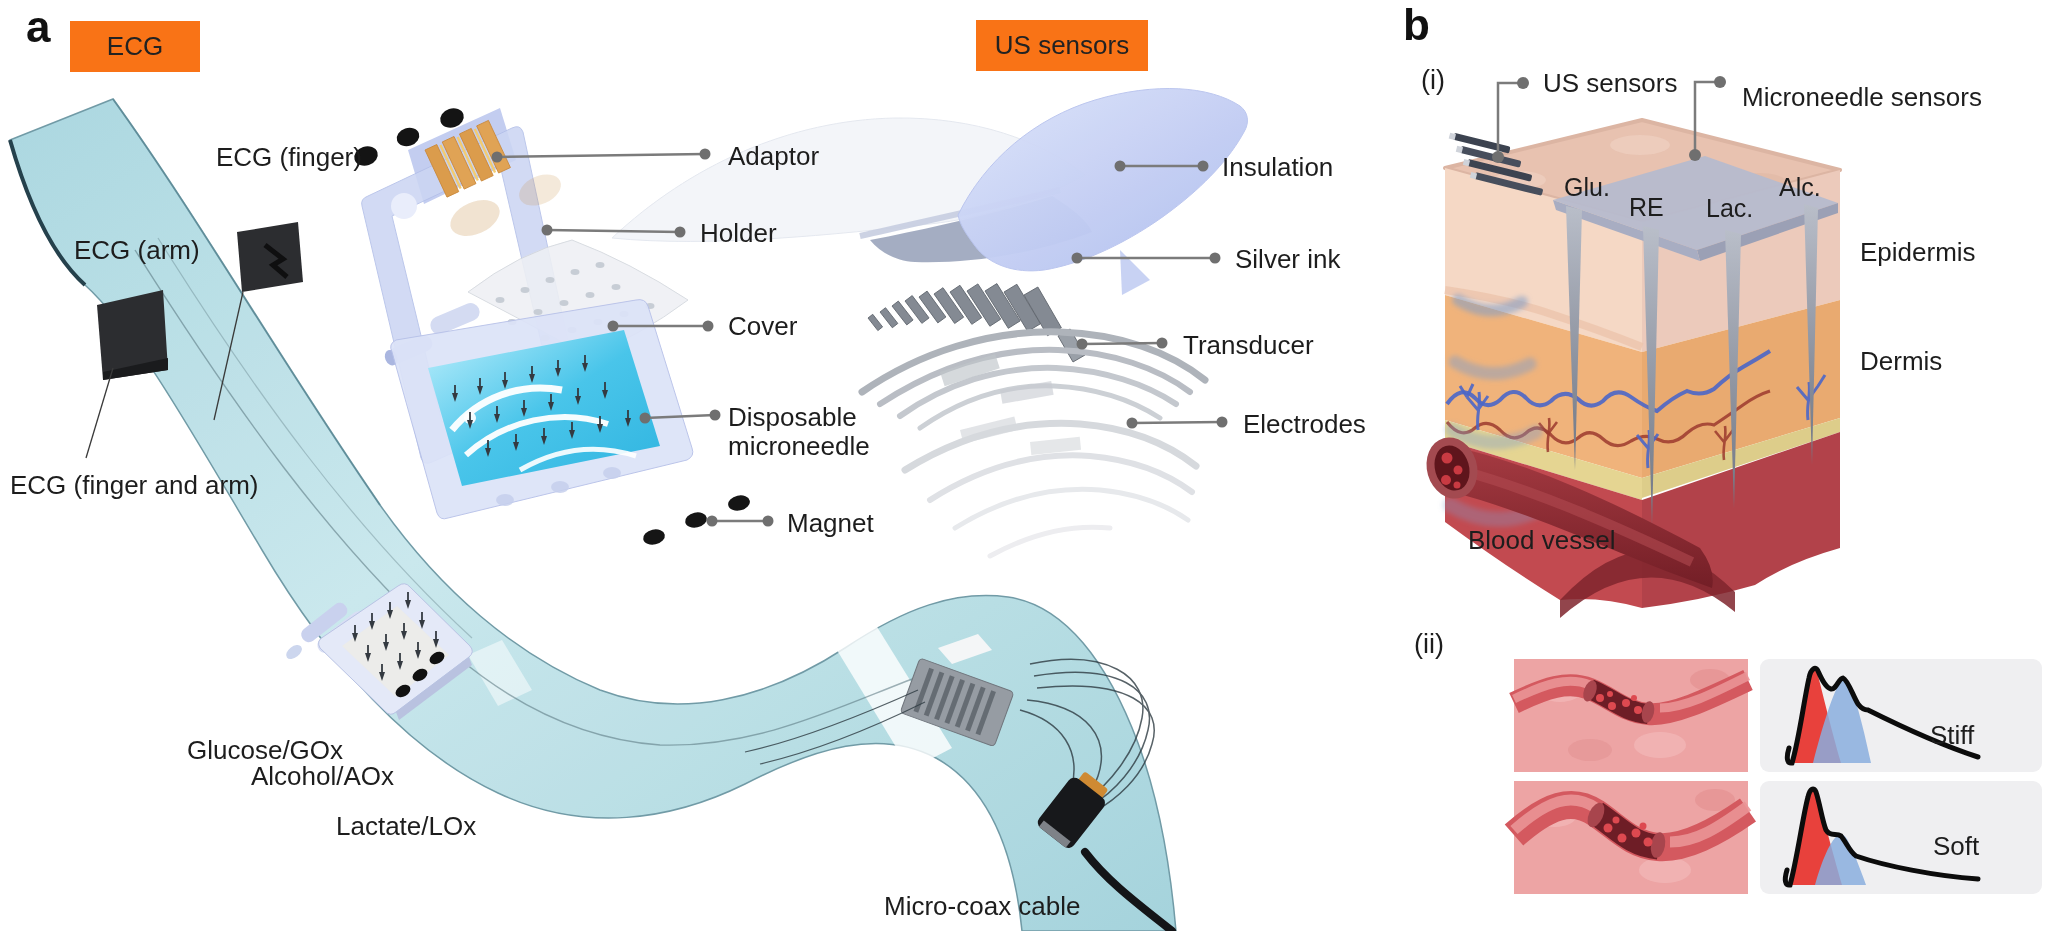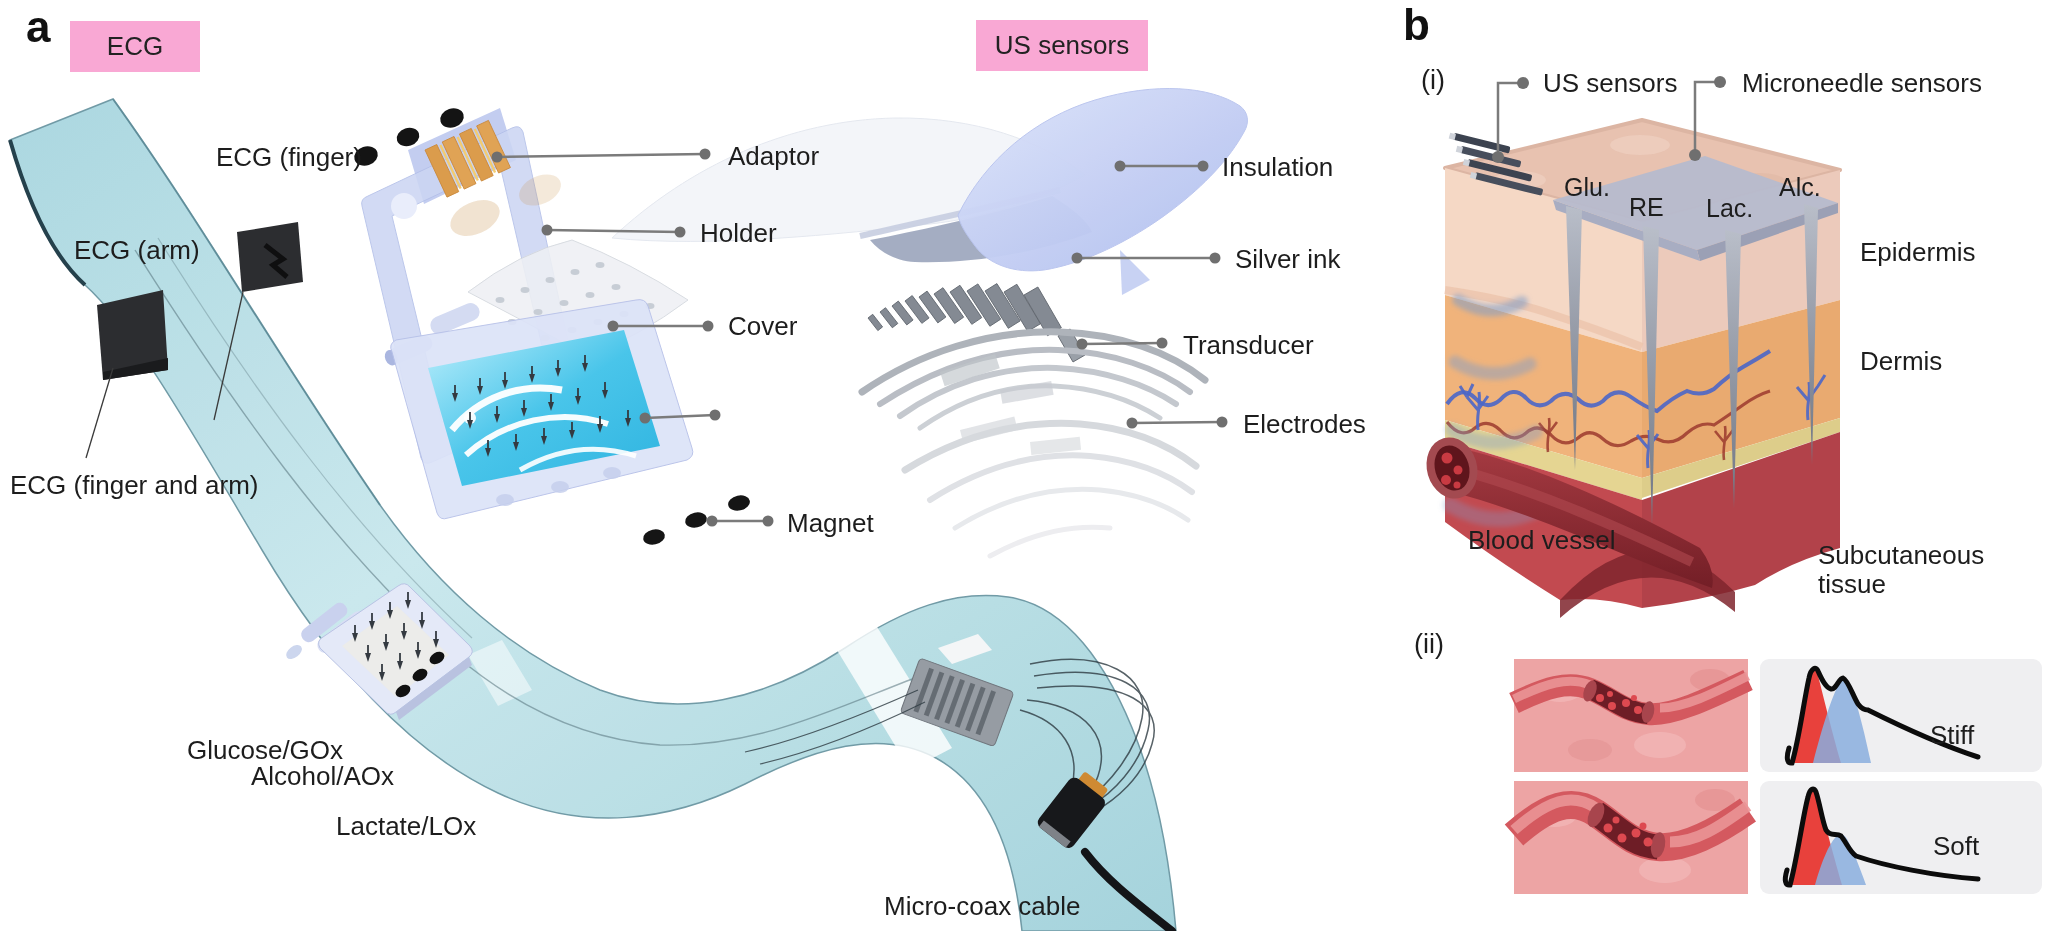--- a/index.html
+++ b/index.html
@@ -3,21 +3,21 @@
 <meta charset="utf-8">
 <style>
   html,body{margin:0;padding:0;background:#fff;}
   .fig{position:relative;width:2055px;height:931px;background:#fff;overflow:hidden;
        font-family:"Liberation Sans",sans-serif;color:#1d1d1d;}
   .art{position:absolute;left:0;top:0;}
   .lbl{position:absolute;font-size:26px;line-height:1.1;white-space:nowrap;color:#1d1d1d;}
   .lbl.small{font-size:25px;}
   .pl{position:absolute;font-size:44px;font-weight:bold;color:#111;}
   .sub{position:absolute;font-size:27px;color:#1d1d1d;}
-  .tag{position:absolute;height:51px;background:#f9a8d4;display:flex;align-items:center;
+  .tag{position:absolute;height:51px;background:#f97316;display:flex;align-items:center;
        justify-content:center;font-size:26px;color:#222;}
   .twolines span{display:block;}
 </style>
 </head>
 <body>
 
 <div class="fig">
 
 <svg class="art" width="2055" height="931" viewBox="0 0 2055 931">
   <defs>
@@ -446,42 +446,42 @@
 
 <div class="tag" style="left:70px;top:21px;width:130px;">ECG</div>
 <div class="tag" style="left:976px;top:20px;width:172px;">US sensors</div>
 
 <div class="lbl" style="left:216px;top:143px;">ECG (finger)</div>
 <div class="lbl" style="left:74px;top:236px;">ECG (arm)</div>
 <div class="lbl" style="left:10px;top:471px;">ECG (finger and arm)</div>
 <div class="lbl" style="left:728px;top:142px;">Adaptor</div>
 <div class="lbl" style="left:700px;top:219px;">Holder</div>
 <div class="lbl" style="left:728px;top:312px;">Cover</div>
+<div class="lbl twolines" style="left:728px;top:403px;">
+  <span>Disposable</span>
+  <span>microneedle</span>
+</div>
 <div class="lbl" style="left:787px;top:509px;">Magnet</div>
 <div class="lbl" style="left:1222px;top:153px;">Insulation</div>
 <div class="lbl" style="left:1235px;top:245px;">Silver ink</div>
 <div class="lbl" style="left:1183px;top:331px;">Transducer</div>
 <div class="lbl" style="left:1243px;top:410px;">Electrodes</div>
 <div class="lbl" style="left:163px;top:736px;margin-left:24px;">Glucose/GOx</div>
 <div class="lbl" style="left:251px;top:762px;">Alcohol/AOx</div>
 <div class="lbl" style="left:336px;top:812px;">Lactate/LOx</div>
 <div class="lbl" style="left:884px;top:892px;">Micro-coax cable</div>
 
 <div class="sub" style="left:1421px;top:65px;">(i)</div>
 <div class="lbl" style="left:1543px;top:69px;">US sensors</div>
-<div class="lbl" style="left:1742px;top:69px;">Microneedle sensors</div>
+<div class="lbl" style="left:1742px;top:83px;">Microneedle sensors</div>
 <div class="lbl small" style="left:1551px;top:174px;margin-left:13px;">Glu.</div>
 <div class="lbl small" style="left:1629px;top:194px;">RE</div>
 <div class="lbl small" style="left:1706px;top:195px;">Lac.</div>
 <div class="lbl small" style="left:1779px;top:174px;">Alc.</div>
 <div class="lbl" style="left:1860px;top:238px;">Epidermis</div>
 <div class="lbl" style="left:1860px;top:347px;">Dermis</div>
 <div class="lbl" style="left:1468px;top:526px;">Blood vessel</div>
-<div class="lbl twolines" style="left:1818px;top:541px;">
-  <span>Subcutaneous</span>
-  <span>tissue</span>
-</div>
 
 <div class="sub" style="left:1414px;top:629px;">(ii)</div>
 <div class="lbl" style="left:1930px;top:721px;">Stiff</div>
 <div class="lbl" style="left:1933px;top:832px;">Soft</div>
 
 </div>
 
 </body></html>

